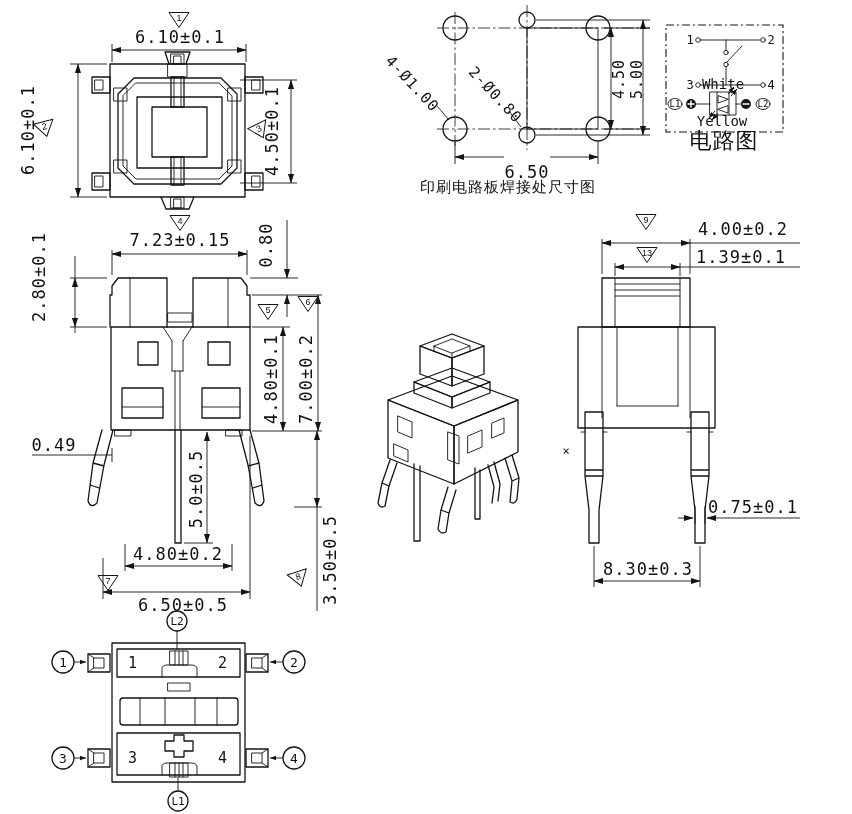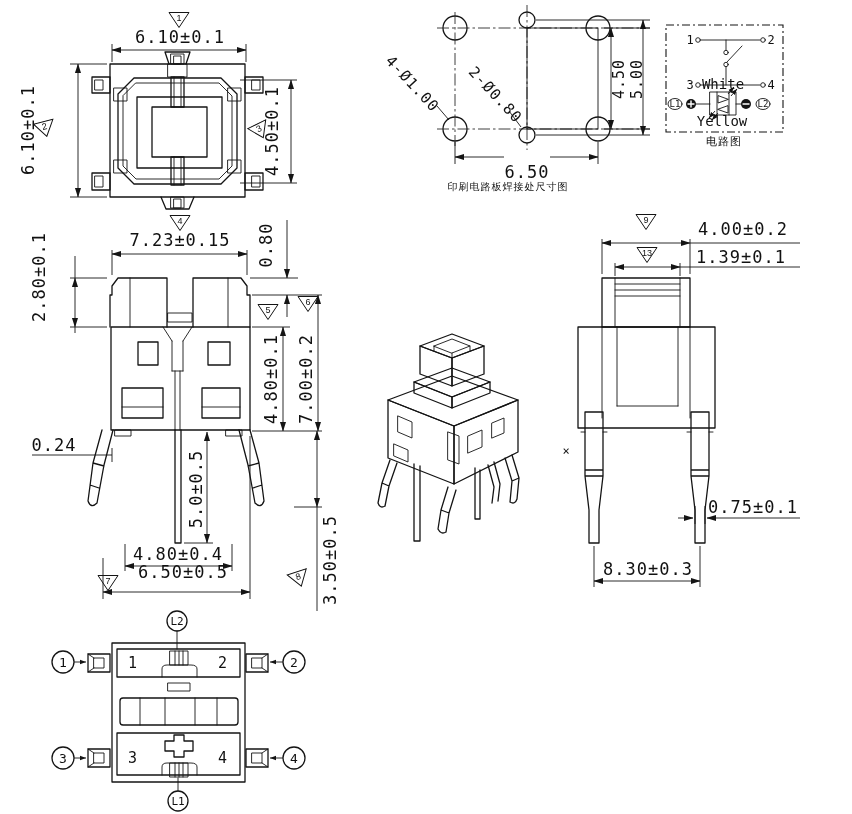--- a/index.html
+++ b/index.html
@@ -14,22 +14,22 @@
   .clb{fill:none;stroke:#141414;stroke-width:1.1;stroke-dasharray:8 3 2 3}
   .fb{fill:#141414;stroke:none}
   .wl{fill:none;stroke:#fff;stroke-width:1.4;stroke-linecap:round}
   
   .t{position:absolute;white-space:nowrap;font:17px "DejaVu Sans Mono",monospace;letter-spacing:1px;
      transform:translate(-50%,-50%);line-height:1}
   .tv{transform:translate(-50%,-50%) rotate(-90deg)}
   .td{transform:translate(-50%,-50%) rotate(47deg)}
   .f15{font-size:15px}.f13{font-size:13px;letter-spacing:0}.f12{font-size:12px;letter-spacing:0}
   .f11{font-size:11px;letter-spacing:0}.f9{font-size:14px;letter-spacing:0}.f8{font-size:9px;letter-spacing:0}
-  .cjk{font-family:"DejaVu Sans","Liberation Sans",sans-serif;letter-spacing:1px;font-size:10px}
-  .cjk16{font-size:11px}
+  .cjk{font-family:"DejaVu Sans","Liberation Sans",sans-serif;letter-spacing:1px;font-size:15px}
+  .cjk16{font-size:22px}
   
   .flag{position:absolute;width:22px;height:17px;transform:translate(-50%,-50%)}
   .flag svg{position:absolute;left:0;top:0;width:22px;height:17px}
   .flag polygon{fill:none;stroke:#141414;stroke-width:1}
   .flag b{position:absolute;left:0;right:0;top:1px;text-align:center;
           font:400 9px "Liberation Sans",sans-serif;color:#111}
 </style>
 </head>
 <body>
 
@@ -277,24 +277,24 @@
 <span class="t f8" style="left:763px;top:104px">L2</span>
 <span class="t f9" style="left:723px;top:84px">White</span>
 <span class="t f9" style="left:722px;top:121px">Yellow</span>
 <span class="t cjk cjk16" style="left:724px;top:141px">电路图</span>
 
 <span class="t tv" style="left:39px;top:277px">2.80±0.1</span>
 <span class="t" style="left:180px;top:240px">7.23±0.15</span>
 <span class="t tv" style="left:266px;top:245px">0.80</span>
 <span class="t tv" style="left:271px;top:379px">4.80±0.1</span>
 <span class="t tv" style="left:306px;top:379px">7.00±0.2</span>
-<span class="t" style="left:54px;top:445px">0.24</span>
+<span class="t" style="left:54px;top:445px">0.49</span>
 <span class="t tv" style="left:196px;top:489px">5.0±0.5</span>
-<span class="t" style="left:178px;top:554px">4.80±0.4</span>
-<span class="t" style="left:183px;top:572px">6.50±0.5</span>
+<span class="t" style="left:178px;top:554px">4.80±0.2</span>
+<span class="t" style="left:183px;top:605px">6.50±0.5</span>
 <span class="t tv" style="left:330px;top:560px">3.50±0.5</span>
 
 <span class="t" style="left:743px;top:229px">4.00±0.2</span>
 <span class="t" style="left:741px;top:257px">1.39±0.1</span>
 <span class="t" style="left:753px;top:507px">0.75±0.1</span>
 <span class="t" style="left:648px;top:569px">8.30±0.3</span>
 <span class="t f12" style="left:566px;top:451px">×</span>
 
 <span class="t f15" style="left:133px;top:663px">1</span>
 <span class="t f15" style="left:223px;top:663px">2</span>

